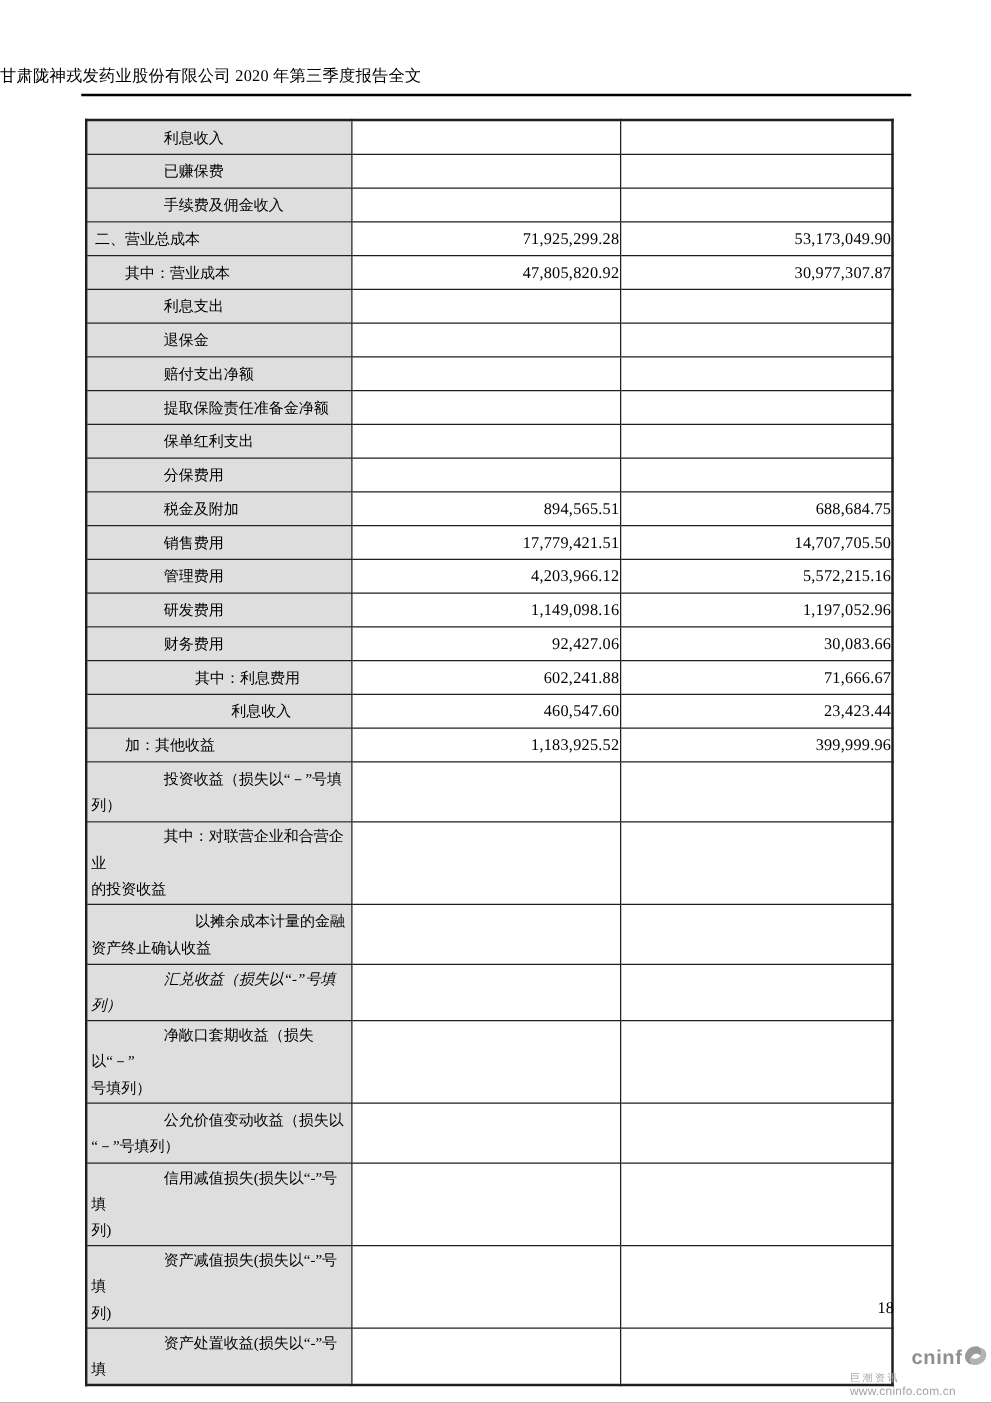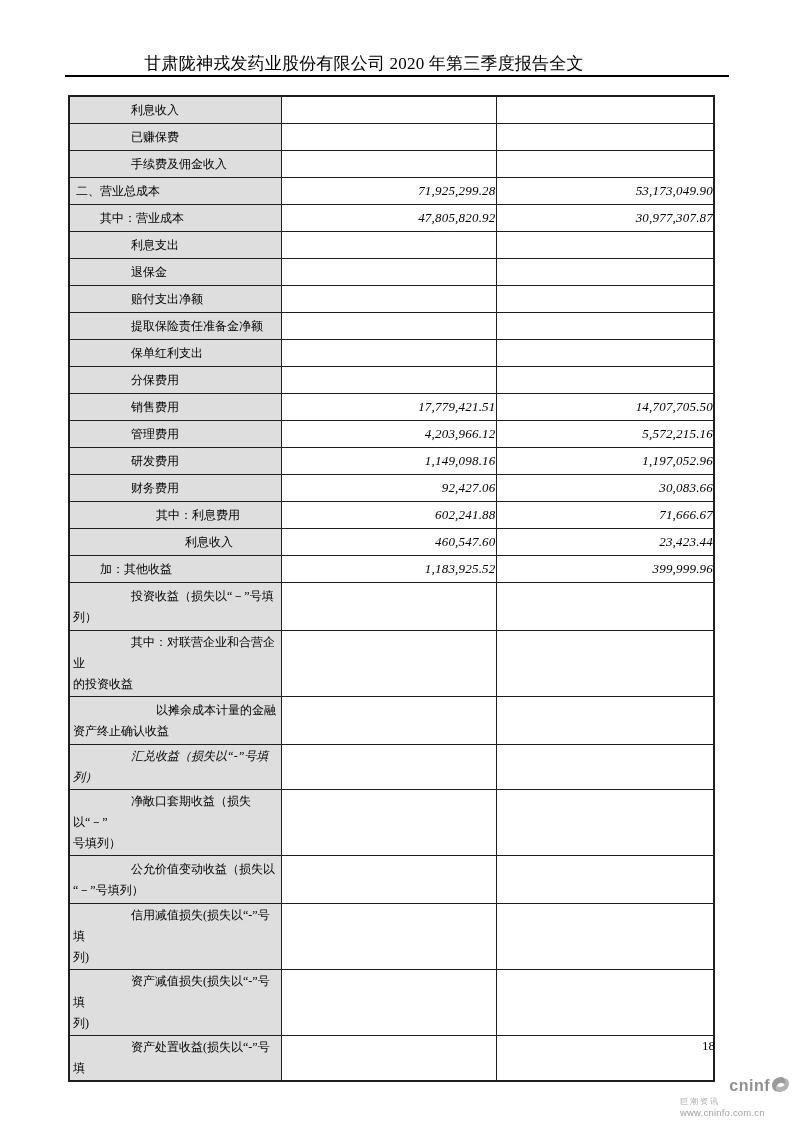--- a/index.html
+++ b/index.html
@@ -3,21 +3,21 @@
 <meta charset="utf-8">
 <style>
   html,body { margin:0; padding:0; background:#888; }
   .page {
     position:relative; width:793px; height:1122px; margin:0 auto;
     background:#ffffff; overflow:hidden;
     font-family:"Liberation Serif","DejaVu Serif",serif; color:#000;
   }
   .header-title {
     position:absolute; top:52px; left:0; right:65px;
-    text-align:center; font-size:17px; letter-spacing:0.2px; white-space:nowrap;
+    text-align:left; font-size:13px; letter-spacing:0.2px; white-space:nowrap;
   }
   .header-rule {
     position:absolute; top:75px; left:65px; width:664px; height:0;
     border-top:2px solid #000;
   }
   table.fin {
     position:absolute; left:68px; top:95px; width:645px;
     border-collapse:collapse; table-layout:fixed;
     font-size:12px;
   }
@@ -29,21 +29,21 @@
     padding:0; overflow:hidden;
   }
   table.fin { border:2px solid #1f1f1f; }
   td.lbl { background:#dedede; }
   td.lbl .txt {
     padding:1px 2px 1px 3px; line-height:21px; white-space:pre-line;
     font-size:12px;
   }
   td.num {
     background:#ffffff; text-align:right; font-size:13px;
-    padding-right:4px; letter-spacing:0.2px;font-style:italic;
+    padding-right:4px; letter-spacing:0.2px;
   }
   tr.r1 td { height:26px; }
   tr.r2 td { height:47px; }
   tr:last-child td { height:23px; }
   .page-number { position:absolute; top:1038px; left:702px; font-size:13px; }
   .cninfo-logo {
     position:absolute; top:1076px; right:3px; width:110px;
     text-align:left; color:#9a9a9a;
     font-family:"Liberation Sans","DejaVu Sans",sans-serif; line-height:1;
   }
@@ -136,20 +136,27 @@
           </td>
           <td class="num"></td>
           <td class="num"></td>
         </tr>
         <tr class="r1">
           <td class="lbl">
             <div class="txt" style="text-indent: 58px;">分保费用</div>
           </td>
           <td class="num"></td>
           <td class="num"></td>
+        </tr>
+        <tr class="r1">
+          <td class="lbl">
+            <div class="txt" style="text-indent: 58px;">税金及附加</div>
+          </td>
+          <td class="num">894,565.51</td>
+          <td class="num">688,684.75</td>
         </tr>
         <tr class="r1">
           <td class="lbl">
             <div class="txt" style="text-indent: 58px;">销售费用</div>
           </td>
           <td class="num">17,779,421.51</td>
           <td class="num">14,707,705.50</td>
         </tr>
         <tr class="r1">
           <td class="lbl">

